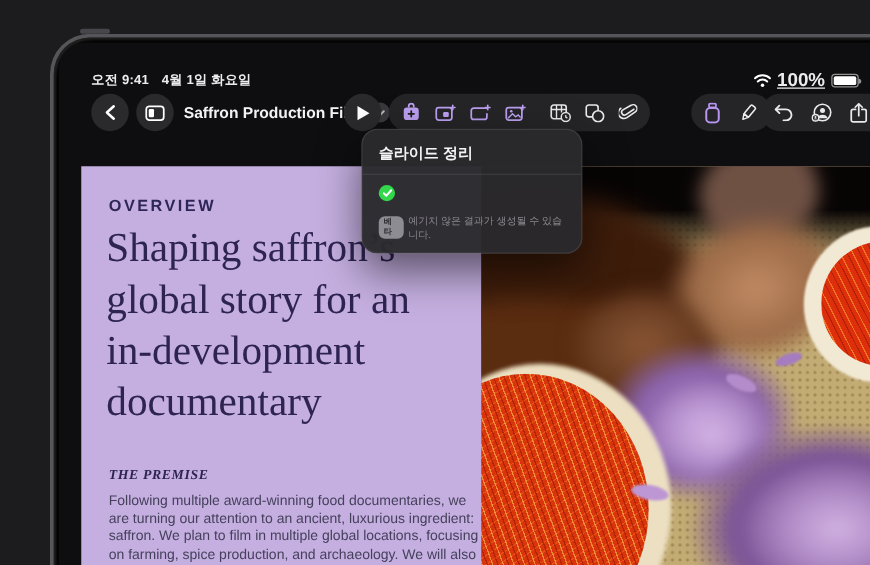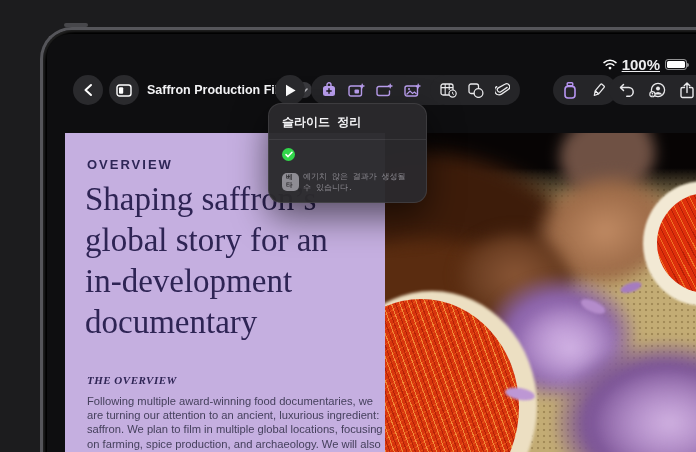--- a/index.html
+++ b/index.html
@@ -36,24 +36,24 @@
   .pill { position:absolute; top:41px; height:30px; border-radius:15px;
       background:#252528; display:flex; align-items:center; gap:11px; padding:0 10px; }
   .doc-title { position:absolute; left:100px; top:48px; display:flex; align-items:center;
       gap:7px; color:#f3f3f5; font-size:12.5px; font-weight:700; }
   .title-chev { width:16px; height:16px; border-radius:50%; background:#39393d;
       display:flex; align-items:center; justify-content:center; }
   .dots-grid { display:grid; grid-template-columns:repeat(3,3px); gap:2.5px; opacity:.45; }
   .dots-grid b { width:3px; height:3px; border-radius:50%; background:#6a6a6e; }
 
   
-  .popover { position:absolute; left:221px; top:69px; width:159px; z-index:30;
+  .popover { position:absolute; left:242px; top:69px; width:177px; z-index:30;
       background:rgba(42,41,44,.97); border:1px solid rgba(255,255,255,.09);
       border-radius:13px; padding:10px 13px 9px;
-      box-shadow:0 14px 34px rgba(0,0,0,.55); color:#f4f4f6;font-family:Liberation Mono, monospace; }
+      box-shadow:0 14px 34px rgba(0,0,0,.55); color:#f4f4f6; }
   .pop-title { font-size:12px; font-weight:700; }
   .pop-div { height:1px; background:rgba(255,255,255,.08); margin:8px -13px 8px; }
   .pop-label { font-size:10.5px; color:#96949a; }
   .pop-row { display:flex; align-items:center; gap:6px; margin-top:7px; }
   .pop-check { width:13px; height:13px; border-radius:50%; background:#32d74b;
       display:flex; align-items:center; justify-content:center; flex:none; }
   .pop-item { font-size:11px; color:#f0eff2; }
   .pop-foot { margin-top:10px; display:flex; align-items:center; justify-content:flex-start;
       gap:4px; }
   .beta-pill { font-size:6.5px; font-weight:700; color:#2a292c; background:#8e8c93;
@@ -133,20 +133,24 @@
 </style>
 </head>
 <body>
 
 <div class="stage">
   <div class="device-top-button"></div>
   <div class="device-frame"></div>
 
   <div class="screen">
 
+    <div class="status-left">
+      <span>오전 9:41</span>
+      <span>4월 1일 화요일</span>
+    </div>
     <div class="status-right">
       <span>
         <svg width="14" height="11" viewBox="0 0 14 11">
           <path d="M1 3.6 A8.6 8.6 0 0 1 13 3.6" stroke="#fff" stroke-width="1.5" fill="none" stroke-linecap="round"></path>
           <path d="M3.2 6.2 A5.4 5.4 0 0 1 10.8 6.2" stroke="#fff" stroke-width="1.5" fill="none" stroke-linecap="round"></path>
           <circle cx="7" cy="9.1" r="1.4" fill="#fff"></circle>
         </svg>
       </span>
       <span>100%</span>
       <span class="batt">
@@ -293,21 +297,21 @@
       </span>
 
     </div>
 
     <div class="panel">
       <div class="eyebrow">OVERVIEW</div>
       <div class="headline">Shaping saffron’s
 global story for an
 in-development
 documentary</div>
-      <div class="premise">THE OVERVIEW</div>
+      <div class="premise">THE PREMISE</div>
       <div class="bodytext">Following multiple award-winning food documentaries, we are turning our attention to an ancient, luxurious ingredient: saffron. We plan to film in multiple global locations, focusing on farming, spice production, and archaeology. We will also speak to leading experts about saffron’s history and contemporary allure.</div>
     </div>
 
     <div class="photo">
       <div class="mat"></div>
       <div class="ph-topshadow"></div>
       <div class="ph-darkcorner"></div>
       <div class="ph-arm1"></div>
       <div class="ph-arm2"></div>
       <div class="ph-forearm"></div>

